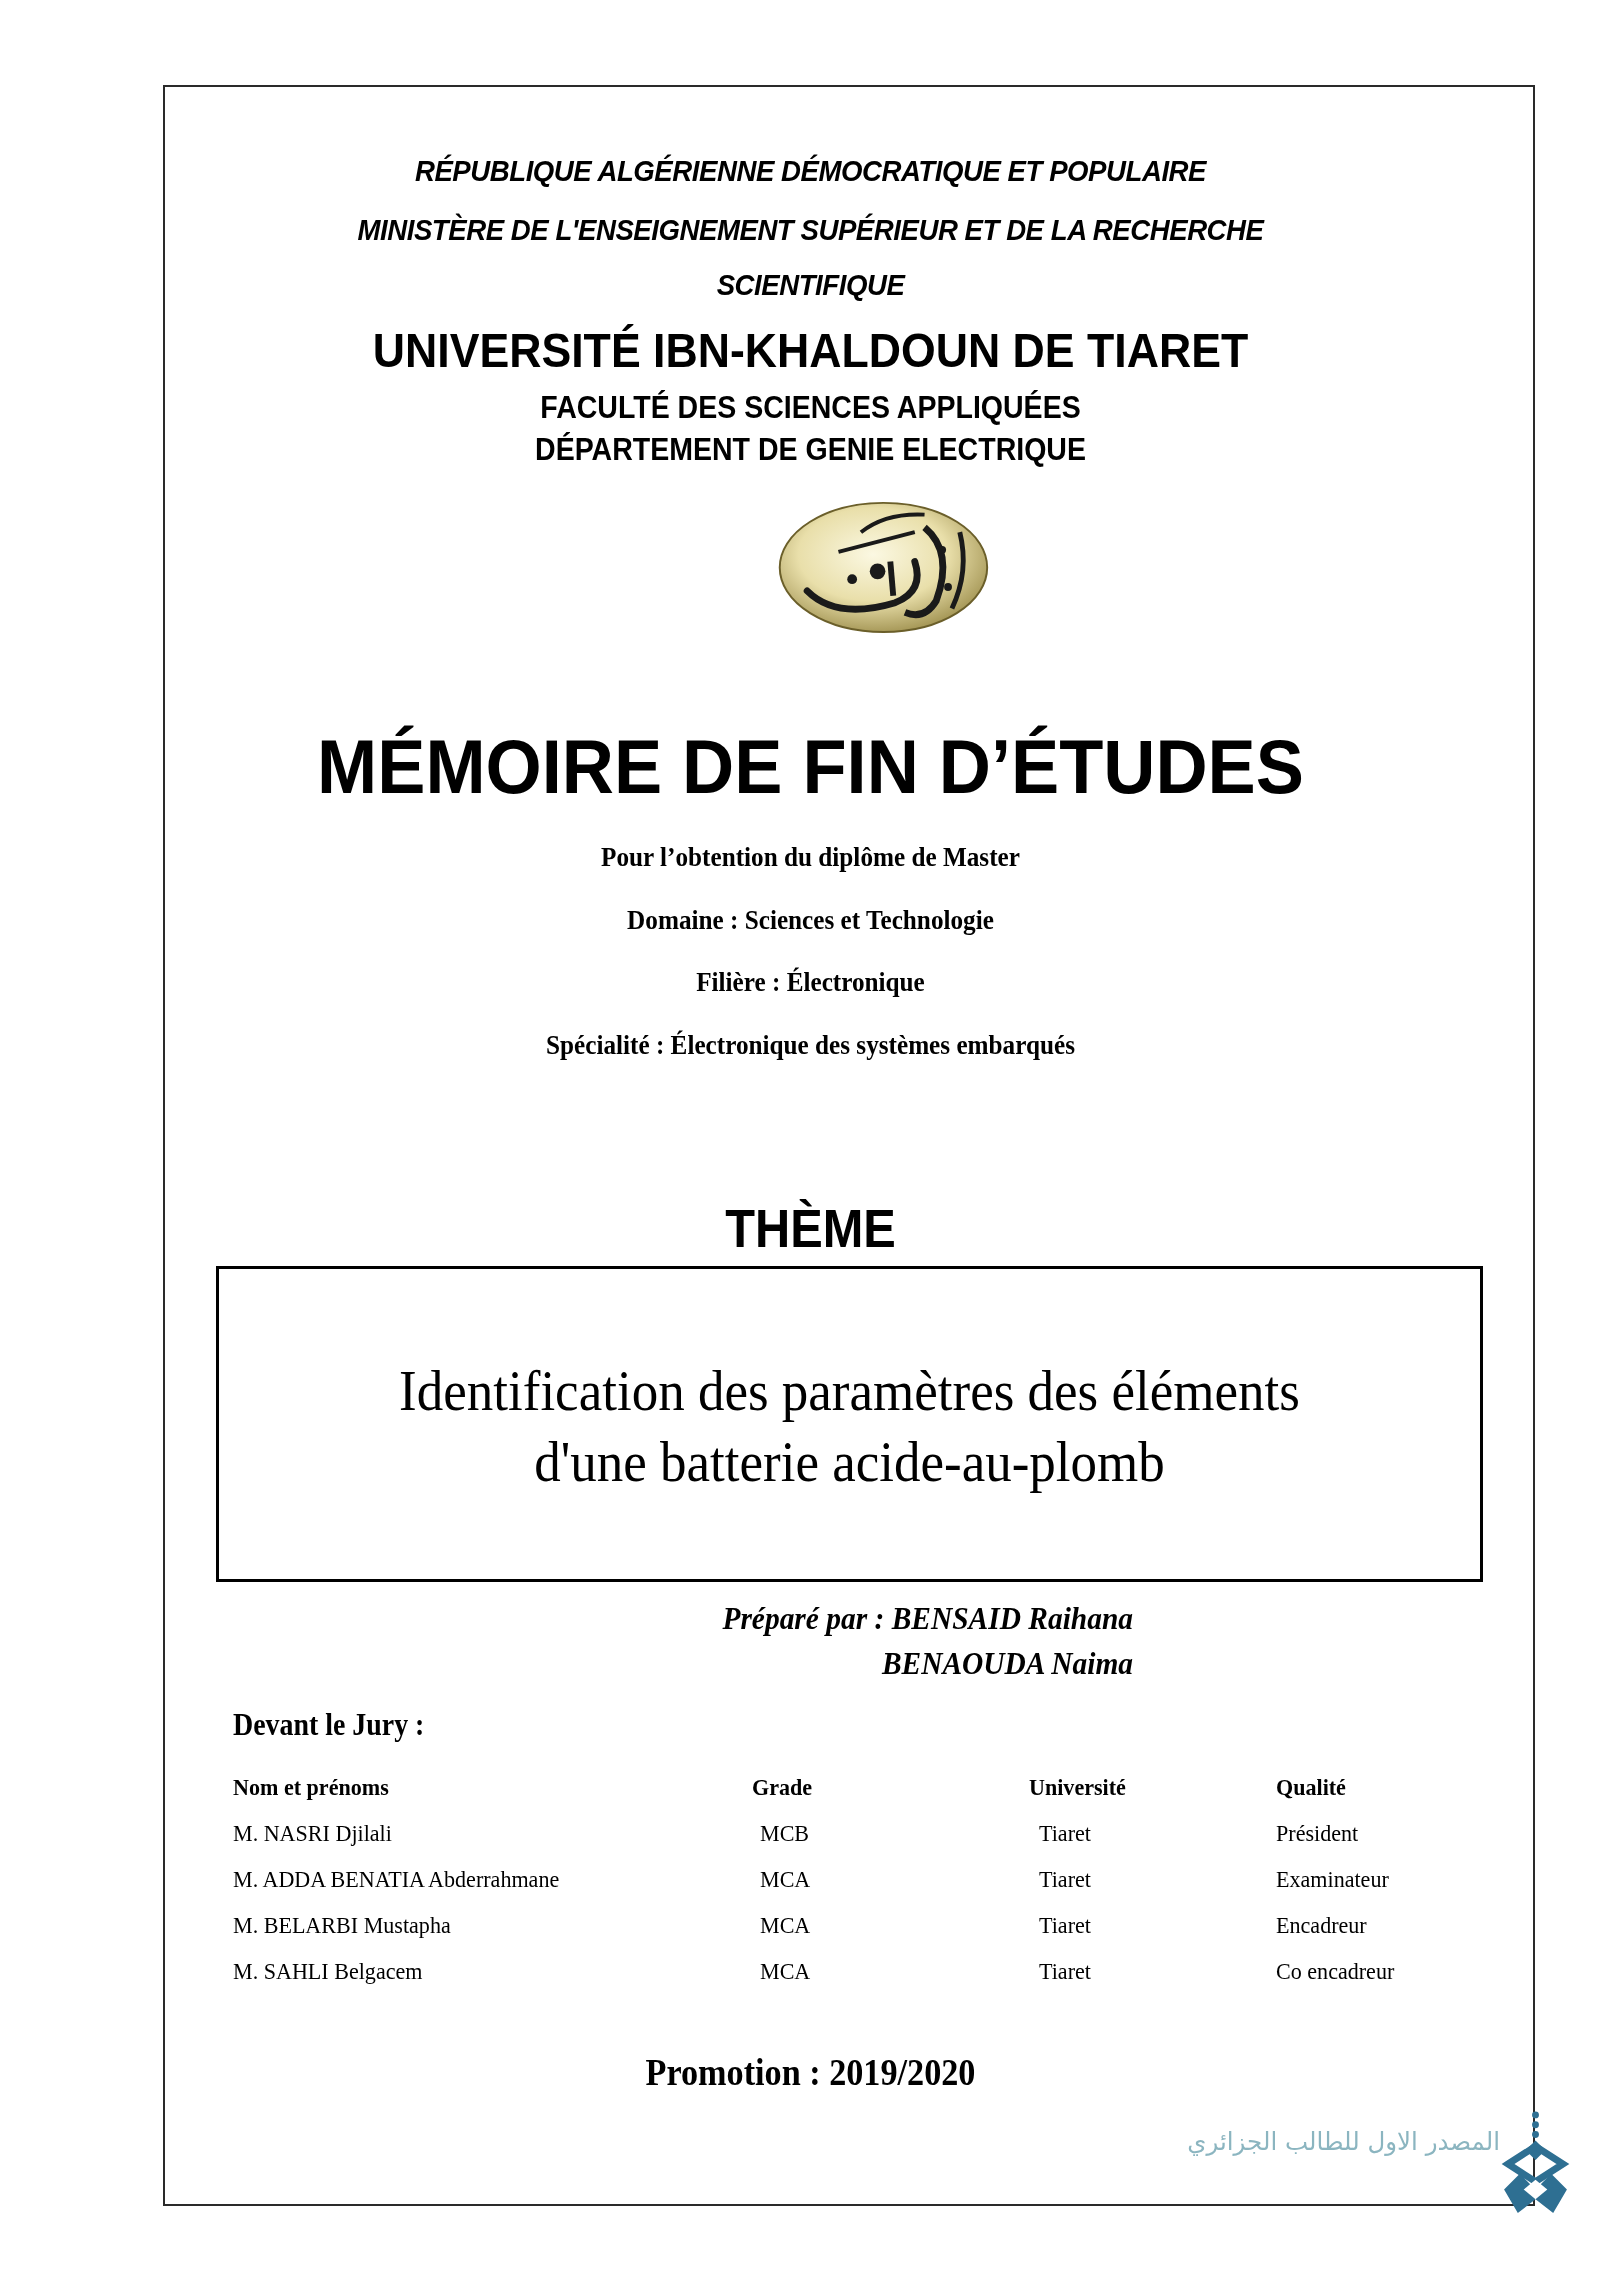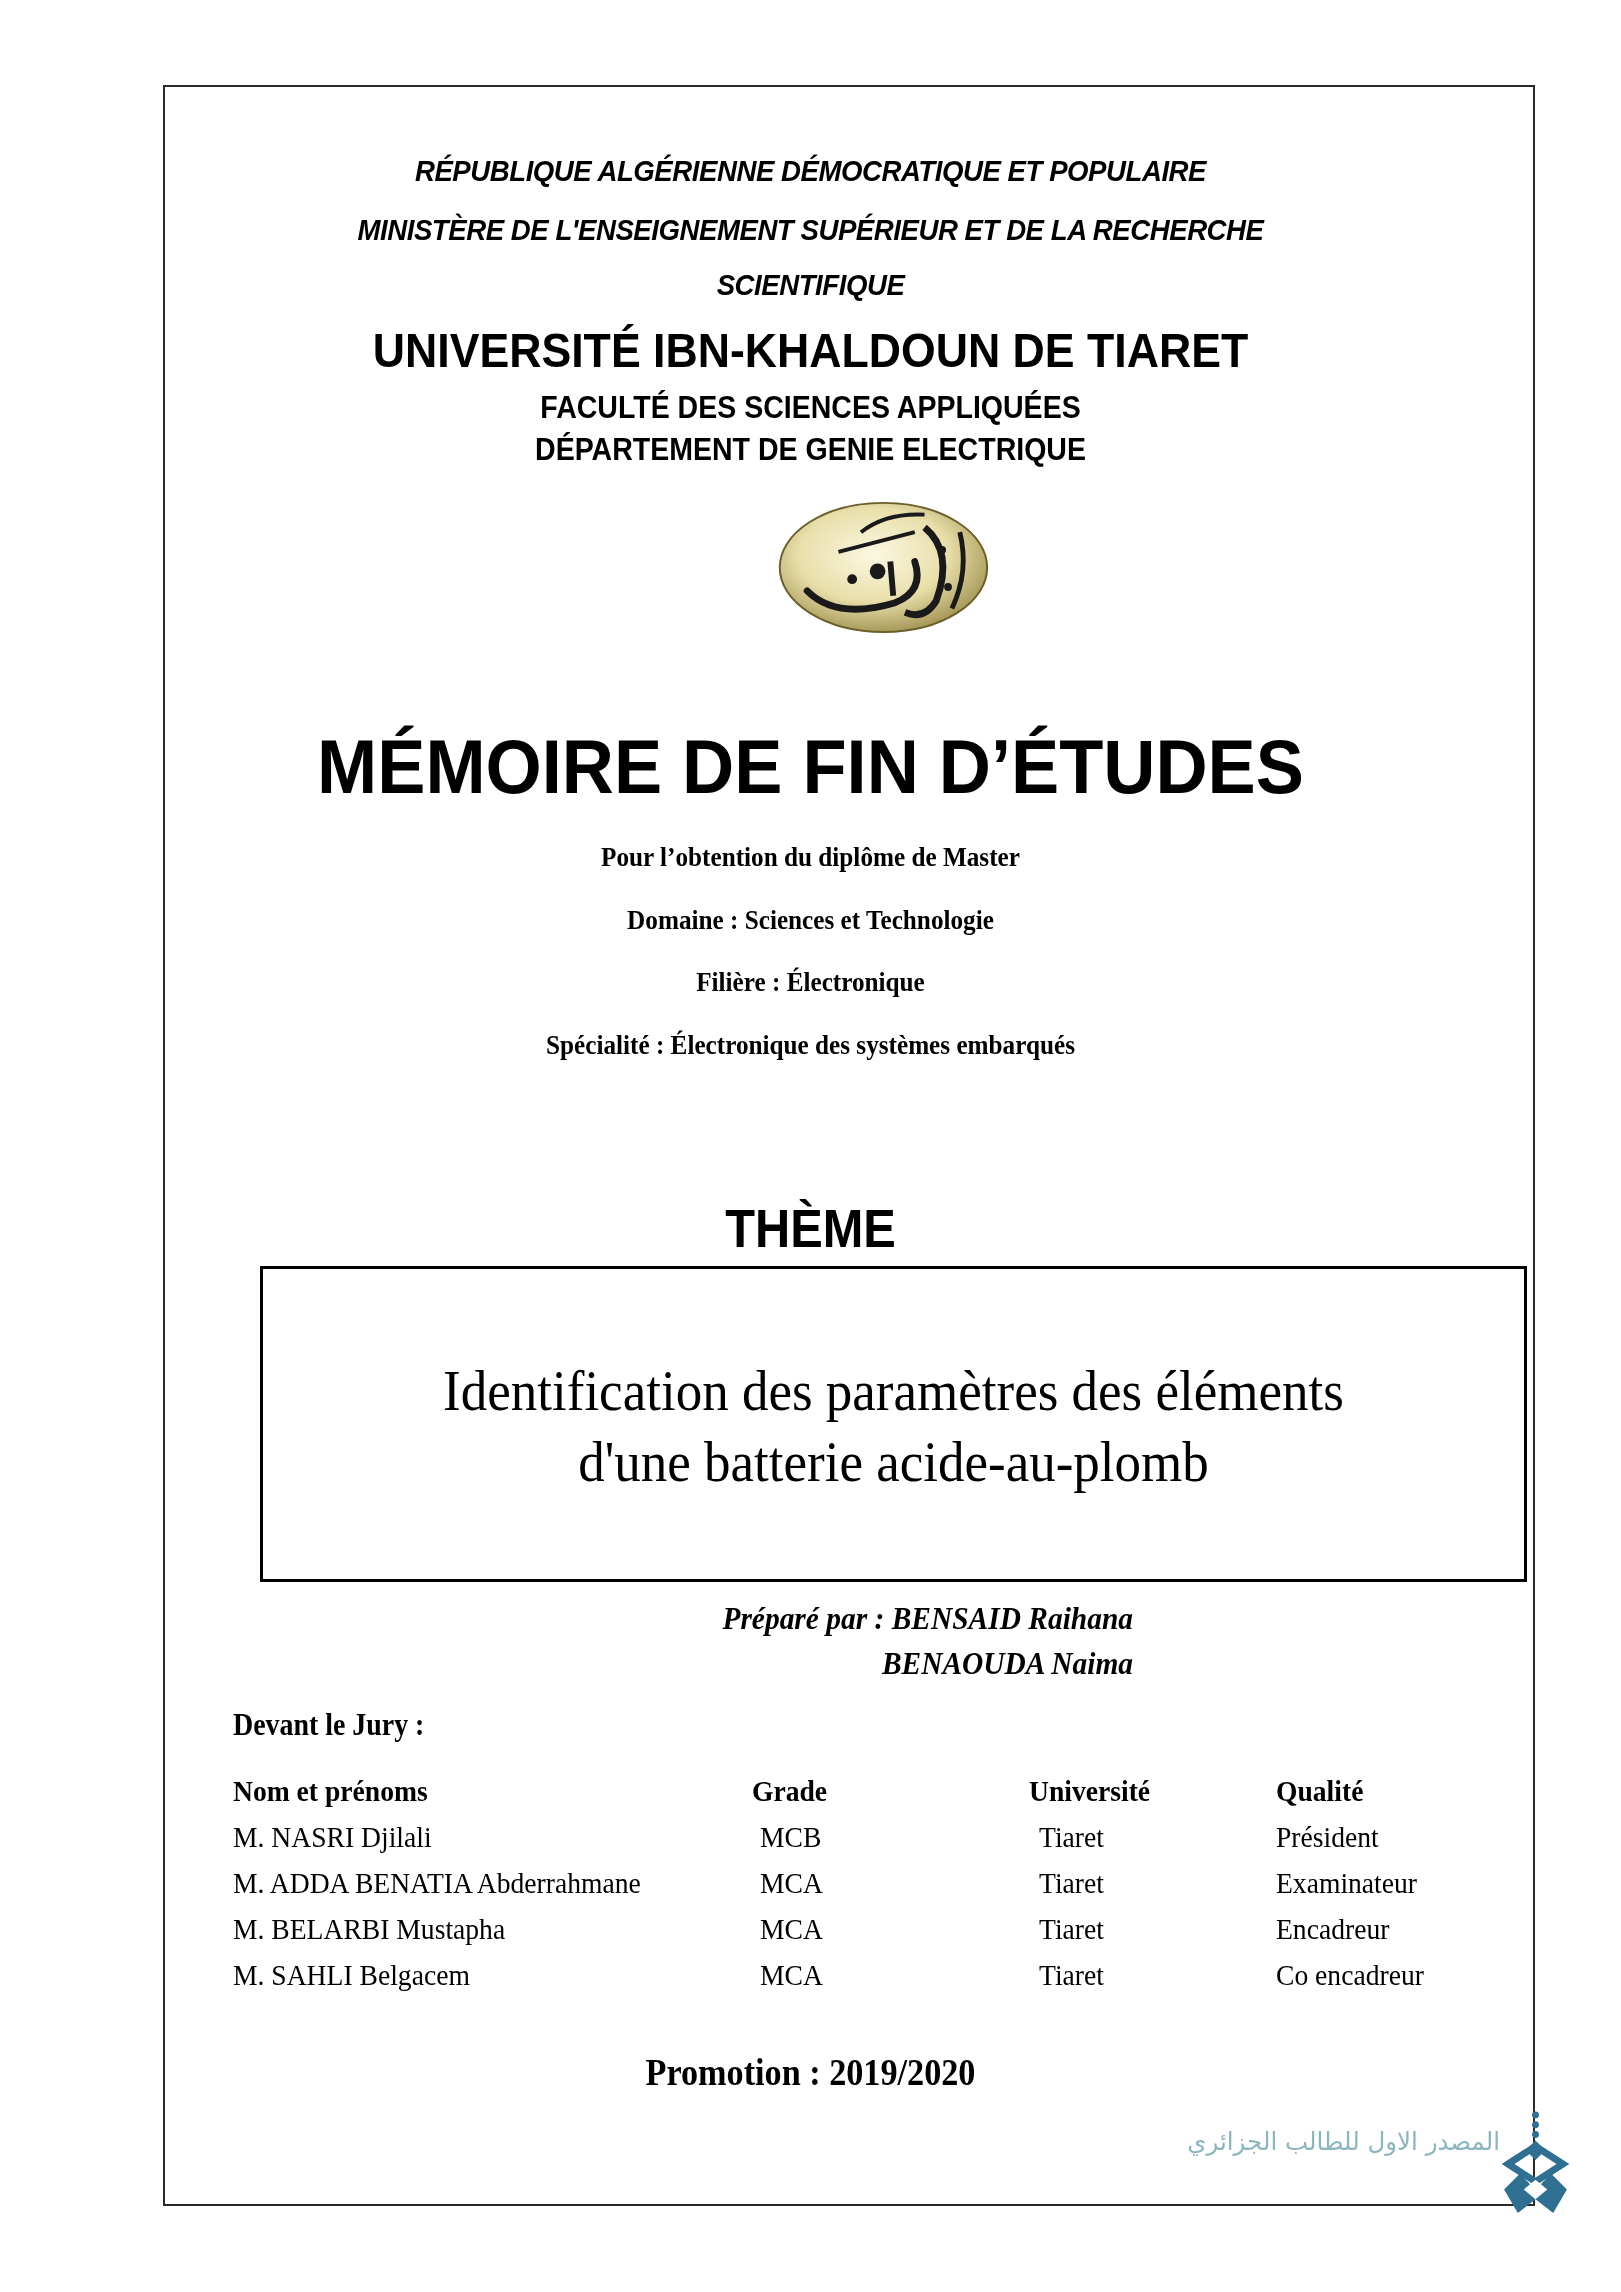--- a/index.html
+++ b/index.html
@@ -6,26 +6,26 @@
   body { width:1621px; height:2293px; position:relative; overflow:hidden; font-family:"Liberation Serif", serif; color:#000; }
   .frame { position:absolute; left:163px; top:85px; width:1372px; height:2121px; border:2px solid #2a2a2a; box-sizing:border-box; }
   .abs { position:absolute; left:0; width:1621px; text-align:center; }
   .hdr-it { font-family:"Liberation Sans", sans-serif; font-weight:bold; font-style:italic; font-size:30px; letter-spacing:-0.5px; transform:scaleX(0.92); }
   .univ { font-family:"Liberation Sans", sans-serif; font-weight:bold; font-size:48px; transform:scaleX(0.93); }
   .fac { font-family:"Liberation Sans", sans-serif; font-weight:bold; font-size:31px; transform:scaleX(0.92); }
   .logo { position:absolute; left:768px; top:493px; width:227px; height:143px; }
   .memoire { font-family:"Liberation Sans", sans-serif; font-weight:bold; font-size:76px; transform:scaleX(0.95); }
   .info { font-family:"Liberation Serif", serif; font-weight:bold; font-size:28px; transform:scaleX(0.9); }
   .theme-label { font-family:"Liberation Sans", sans-serif; font-weight:bold; font-size:53px; transform:scaleX(0.92); }
-  .theme-box { position:absolute; left:216px; top:1266px; width:1267px; height:316px; border:3.9px solid #000; box-sizing:border-box;margin-left:44px; }
+  .theme-box { position:absolute; left:216px; top:1266px; width:1267px; height:316px; border:3.9px solid #000; box-sizing:border-box; }
   .theme-title { position:absolute; left:0; width:100%; text-align:center; font-family:"Liberation Serif", serif; font-size:57px; line-height:71px; top:86px; transform:scaleX(0.93); }
   .prep { font-family:"Liberation Serif", serif; font-weight:bold; font-style:italic; font-size:32px; }
   .jury-title { position:absolute; left:233px; top:1707px; font-weight:bold; font-size:31px; transform-origin:left; transform:scaleX(0.9); }
   .jury-table { position:absolute; left:233px; top:1774px; width:1235px; }
-  .jr { position:relative; height:46px; font-size:30px; }
+  .jr { position:relative; height:46px; font-size:24px; }
   .jr.head { font-weight:bold; }
   .jr span { position:absolute; top:0; white-space:nowrap; transform-origin:left; transform:scaleX(0.92); }
   .c0 { left:0; }
   .c1 { left:519px; }
   .c2 { left:796px; }
   .c3 { left:1043px; }
   .promo { font-family:"Liberation Serif", serif; font-weight:bold; font-size:38px; transform:scaleX(0.9); }
   .wm { position:absolute; left:1137px; top:2129px; }
   .wm-text { font-family:"Liberation Sans", sans-serif; font-weight:bold; font-size:49px; color:#5fa3b0; letter-spacing:1px; line-height:55px; }
   .wm-ar { font-family:"DejaVu Sans", sans-serif; font-size:24.5px; color:#8bb5c0; direction:rtl; margin-top:-2px; width:363px; }

